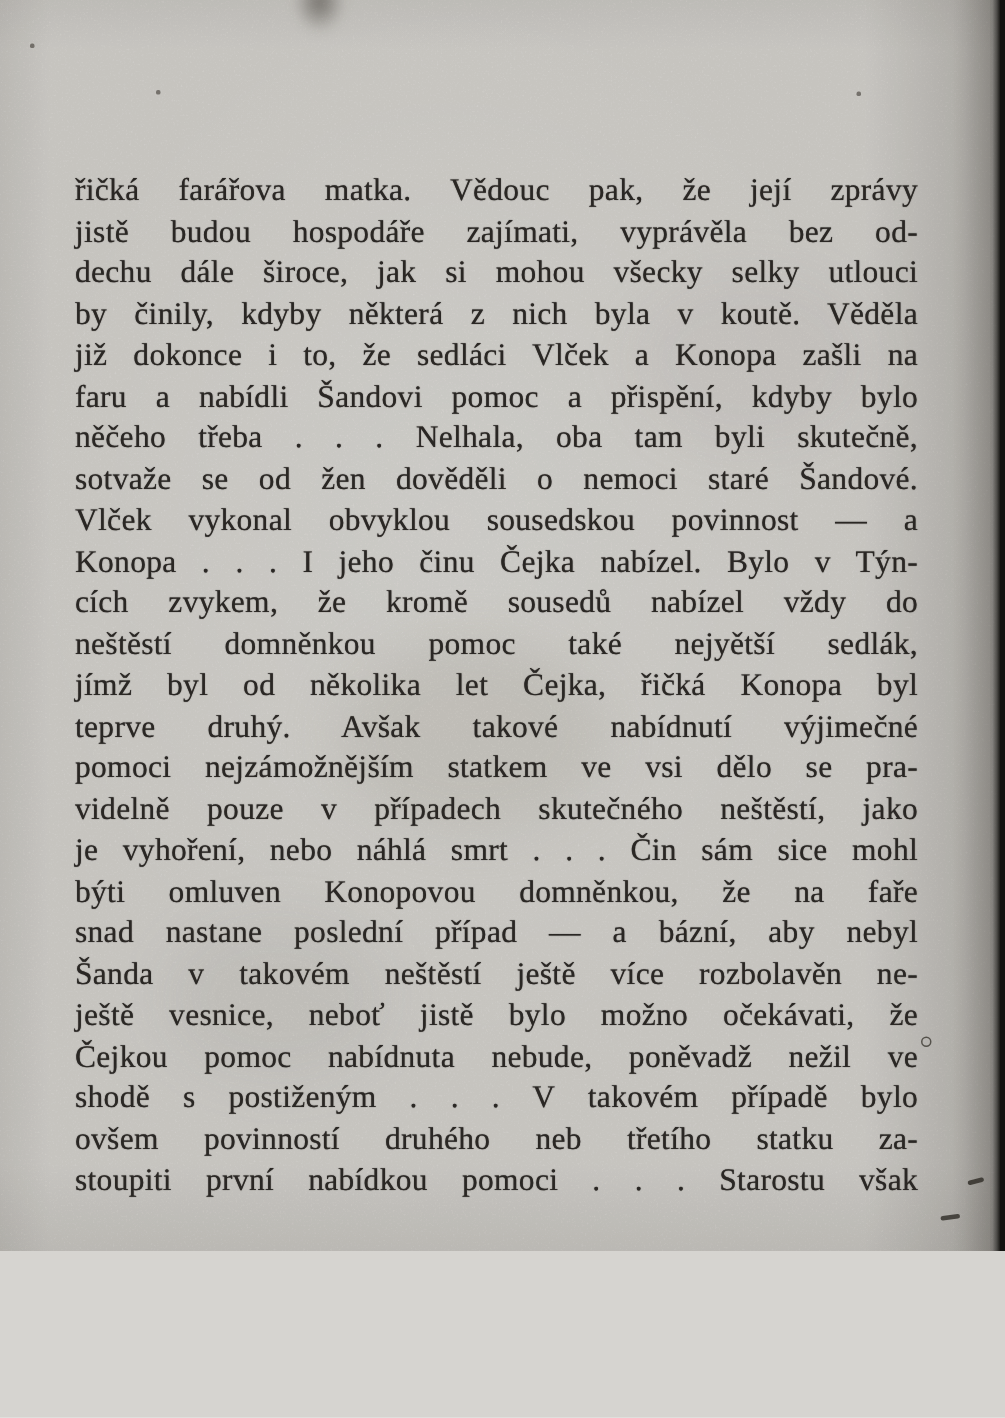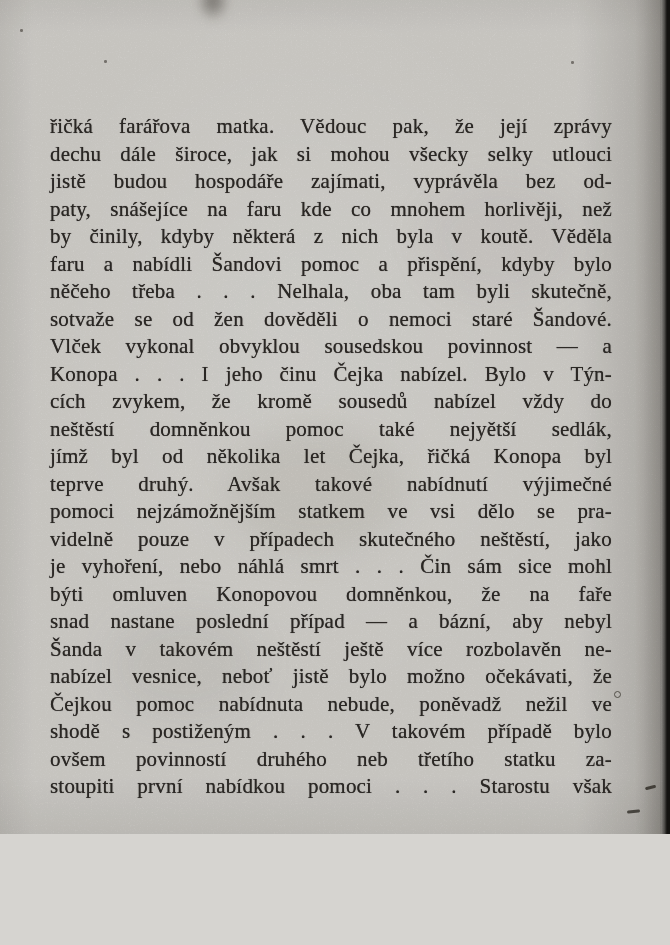--- a/index.html
+++ b/index.html
@@ -121,40 +121,40 @@
 <body>
 
 <div class="page">
 
   <div class="stain stain-a"></div>
   <div class="stain stain-b"></div>
   <div class="stain stain-c"></div>
 
   <div class="text-block">
     <div class="ln">řičká farářova matka. Vědouc pak, že její zprávy</div>
+    <div class="ln">jistě budou hospodáře zajímati, vyprávěla bez od-</div>
     <div class="ln">dechu dále široce, jak si mohou všecky selky utlouci</div>
-    <div class="ln">jistě budou hospodáře zajímati, vyprávěla bez od-</div>
-    <div class="ln">paty, snášejíce na faru kde co mnohem horlivěji, než</div>
     <div class="ln">by činily, kdyby některá z nich byla v koutě. Věděla</div>
+    <div class="ln">již dokonce i to, že sedláci Vlček a Konopa zašli na</div>
     <div class="ln">faru a nabídli Šandovi pomoc a přispění, kdyby bylo</div>
     <div class="ln">něčeho třeba . . . Nelhala, oba tam byli skutečně,</div>
     <div class="ln">sotvaže se od žen dověděli o nemoci staré Šandové.</div>
     <div class="ln">Vlček vykonal obvyklou sousedskou povinnost — a</div>
     <div class="ln">Konopa . . . I jeho činu Čejka nabízel. Bylo v Týn-</div>
     <div class="ln">cích zvykem, že kromě sousedů nabízel vždy do</div>
     <div class="ln">neštěstí domněnkou pomoc také nejyětší sedlák,</div>
     <div class="ln">jímž byl od několika let Čejka, řičká Konopa byl</div>
     <div class="ln">teprve druhý. Avšak takové nabídnutí výjimečné</div>
     <div class="ln">pomoci nejzámožnějším statkem ve vsi dělo se pra-</div>
     <div class="ln">videlně pouze v případech skutečného neštěstí, jako</div>
     <div class="ln">je vyhoření, nebo náhlá smrt . . . Čin sám sice mohl</div>
     <div class="ln">býti omluven Konopovou domněnkou, že na faře</div>
     <div class="ln">snad nastane poslední případ — a bázní, aby nebyl</div>
     <div class="ln">Šanda v takovém neštěstí ještě více rozbolavěn ne-</div>
-    <div class="ln">nabízel vesnice, neboť jistě bylo možno očekávati, že</div>
+    <div class="ln">ještě vesnice, neboť jistě bylo možno očekávati, že</div>
     <div class="ln">Čejkou pomoc nabídnuta nebude, poněvadž nežil ve</div>
     <div class="ln">shodě s postiženým . . . V takovém případě bylo</div>
     <div class="ln">ovšem povinností druhého neb třetího statku za-</div>
     <div class="ln">stoupiti první nabídkou pomoci . . . Starostu však</div>
   </div>
 
   <div class="folio">145</div>
   <div class="signature">10</div>
 
   <div class="smudge-top"></div>

